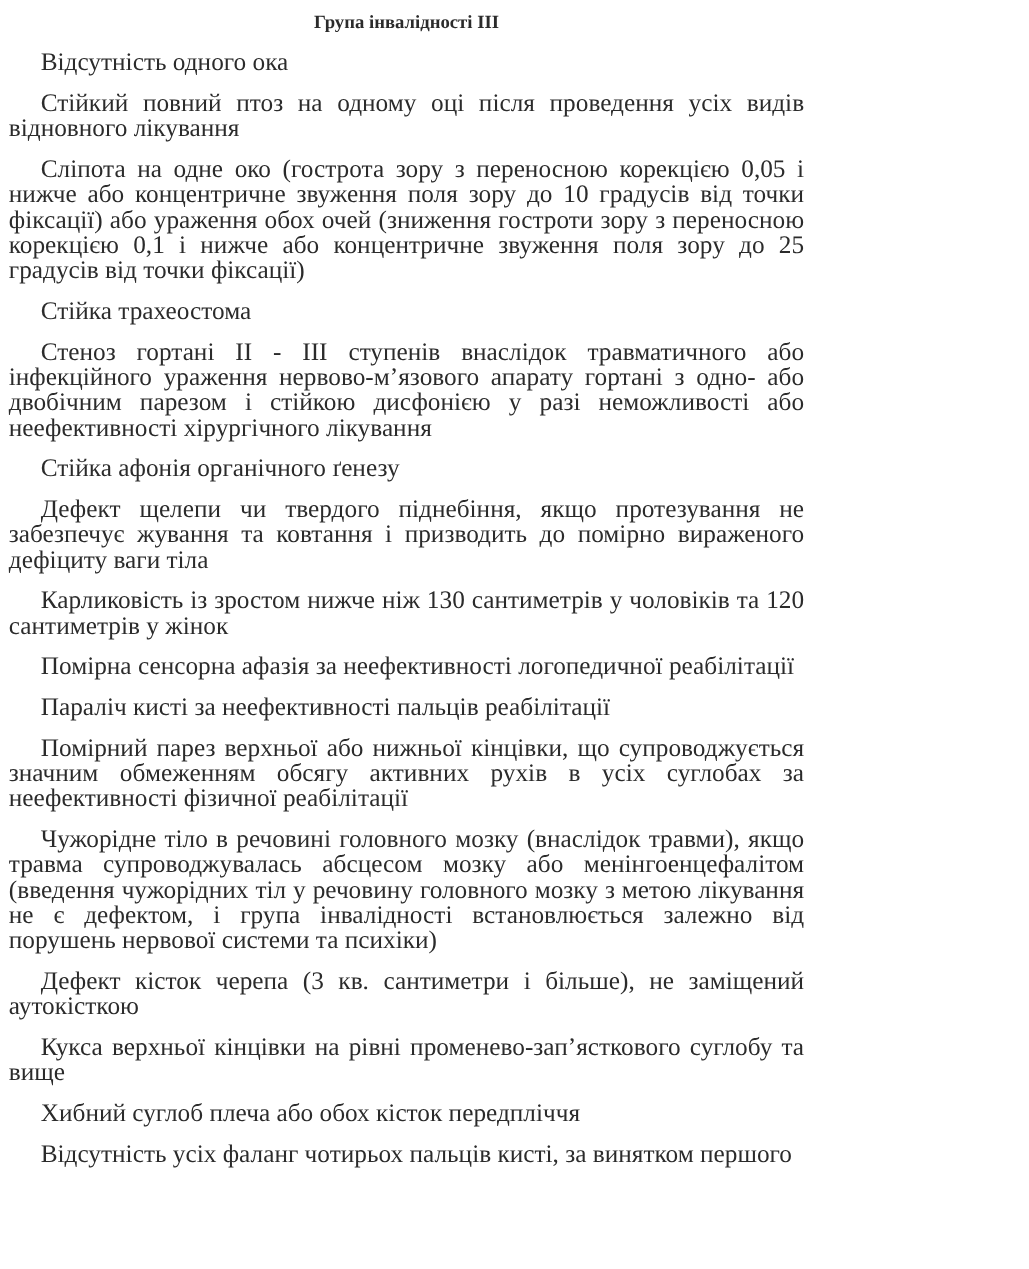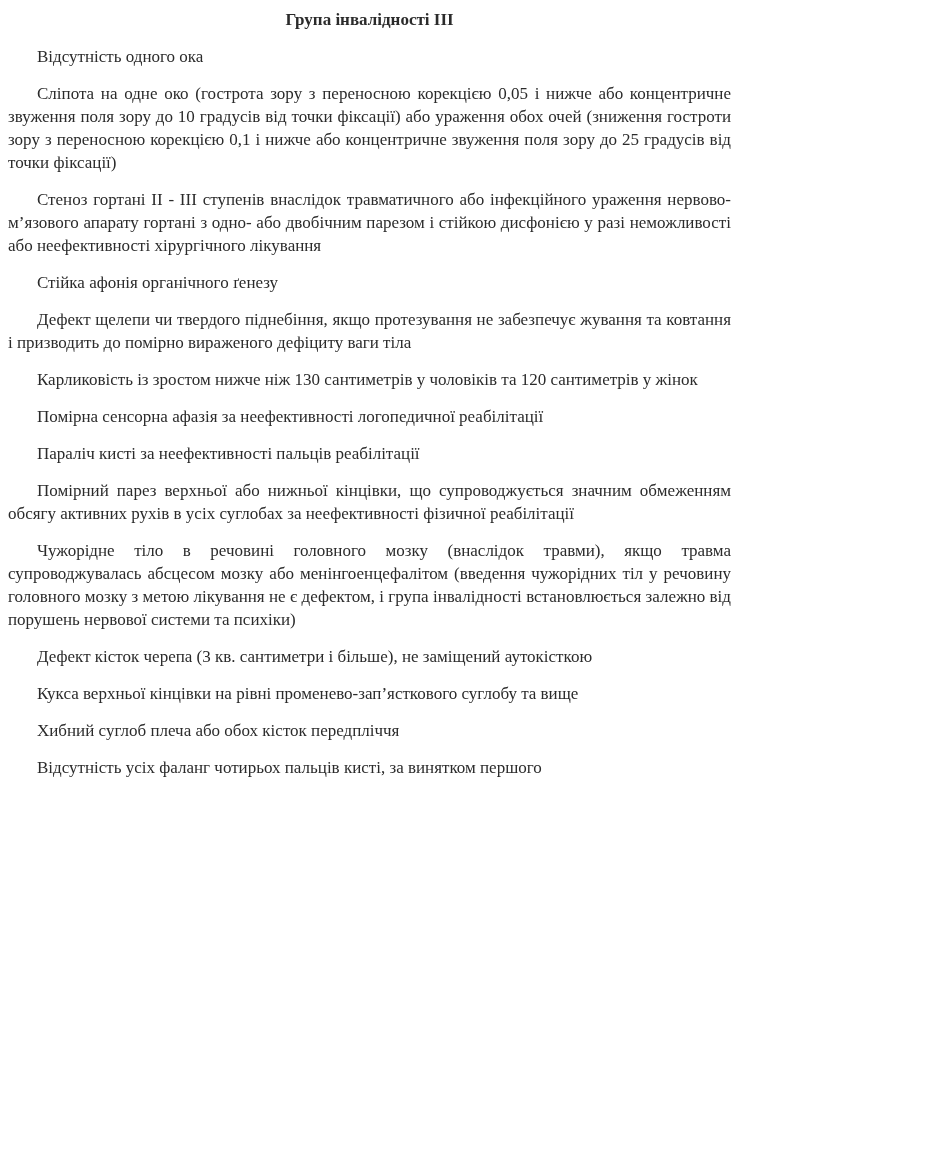--- a/index.html
+++ b/index.html
@@ -19,35 +19,37 @@
     padding: 8px 27px 20px 8px;
   }
   .doc-title {
     font-size: 17px;
     line-height: 23px;
     font-weight: bold;
     text-align: center;
     margin: 0 0 14px 0;
   }
   .doc-body p {
-    font-size: 17px;
+    font-size: 23px;
     line-height: 23px;
     text-align: justify;
     text-indent: 29px;
     margin: 14px 0;
   }
 </style>
 </head>
 <body style="color: rgb(43, 43, 43); background: rgb(255, 255, 255);">
 
 <main class="doc-page">
   <h1 class="doc-title">Група інвалідності III</h1>
   <section class="doc-body">
       <p>Відсутність одного ока</p>
+      <p>Стійкий повний птоз на одному оці після проведення усіх видів відновного лікування</p>
       <p>Сліпота на одне око (гострота зору з переносною корекцією 0,05 і нижче або концентричне звуження поля зору до 10 градусів від точки фіксації) або ураження обох очей (зниження гостроти зору з переносною корекцією 0,1 і нижче або концентричне звуження поля зору до 25 градусів від точки фіксації)</p>
+      <p>Стійка трахеостома</p>
       <p>Стеноз гортані II - III ступенів внаслідок травматичного або інфекційного ураження нервово-м’язового апарату гортані з одно- або двобічним парезом і стійкою дисфонією у разі неможливості або неефективності хірургічного лікування</p>
       <p>Стійка афонія органічного ґенезу</p>
       <p>Дефект щелепи чи твердого піднебіння, якщо протезування не забезпечує жування та ковтання і призводить до помірно вираженого дефіциту ваги тіла</p>
       <p>Карликовість із зростом нижче ніж 130 сантиметрів у чоловіків та 120 сантиметрів у жінок</p>
       <p>Помірна сенсорна афазія за неефективності логопедичної реабілітації</p>
       <p>Параліч кисті за неефективності пальців реабілітації</p>
       <p>Помірний парез верхньої або нижньої кінцівки, що супроводжується значним обмеженням обсягу активних рухів в усіх суглобах за неефективності фізичної реабілітації</p>
       <p>Чужорідне тіло в речовині головного мозку (внаслідок травми), якщо травма супроводжувалась абсцесом мозку або менінгоенцефалітом (введення чужорідних тіл у речовину головного мозку з метою лікування не є дефектом, і група інвалідності встановлюється залежно від порушень нервової системи та психіки)</p>
       <p>Дефект кісток черепа (3 кв. сантиметри і більше), не заміщений аутокісткою</p>
       <p>Кукса верхньої кінцівки на рівні променево-зап’ясткового суглобу та вище</p>

